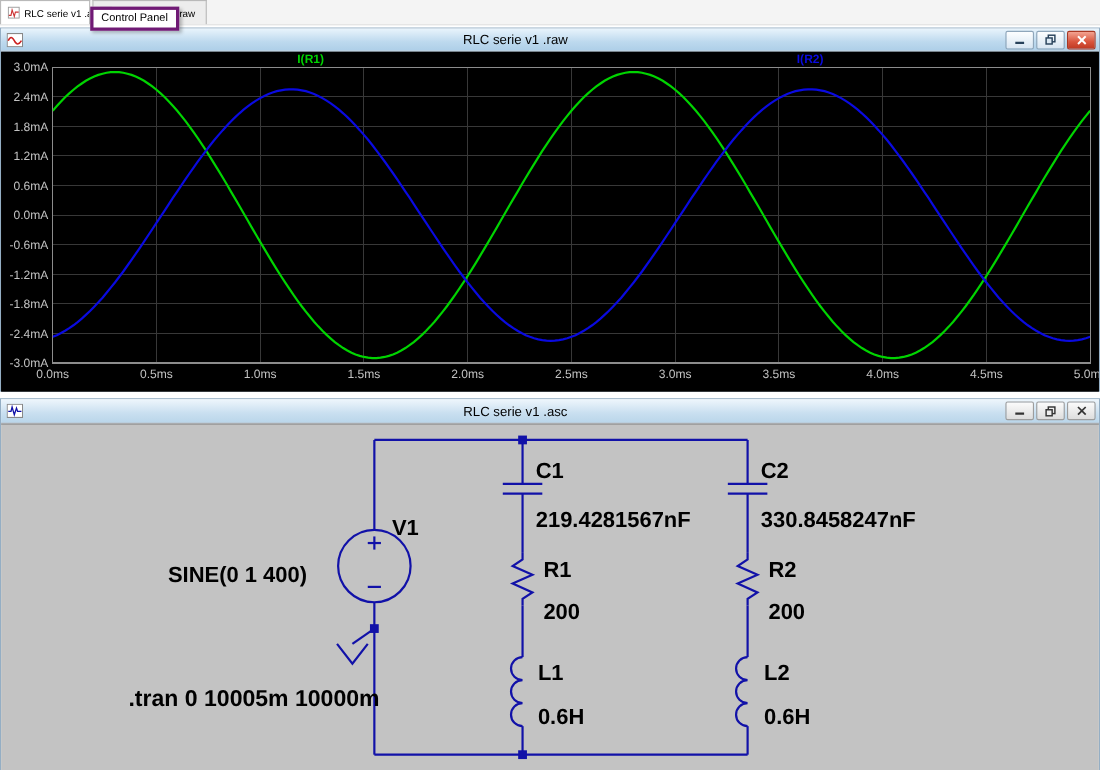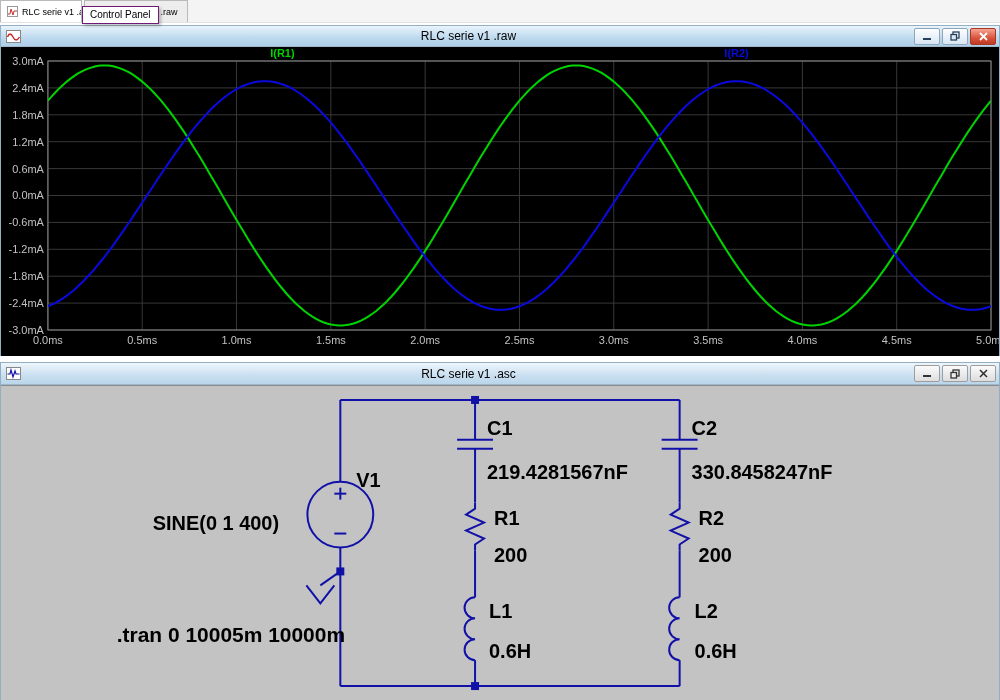--- a/index.html
+++ b/index.html
@@ -19,21 +19,21 @@
     height:22px; display:flex; align-items:center; gap:4px;
     padding:0 6px; font-size:9px; color:#000;
     border:1px solid #b9b9b9; border-bottom:none;
     white-space:nowrap; overflow:hidden;
   }
   .tab.sel { background:#ffffff; width:82px; }
   .tab.unsel { background:#ededed; width:104px; margin-left:2px; }
   .tab .ticon { flex:0 0 auto; }
   .tooltip {
     position:absolute; left:82px; top:6px; z-index:20;
-    background:#ffffff; border:1px solid #701a75; color:#000;
+    background:#ffffff; border:3px solid #701a75; color:#000;
     font-size:10px; padding:2px 7px 3px 7px;
     box-shadow:2px 2px 3px rgba(0,0,0,0.25);
   }
 
   
   .win { position:absolute; left:0; width:1000px; border:1px solid #94aec4; background:#fff; }
   .titlebar {
     height:21px; display:flex; align-items:center; padding:0 3px;
     background:linear-gradient(#e9f4fc, #bdd9ee 60%, #aecfe8);
     border-bottom:1px solid #9fb8cc;

